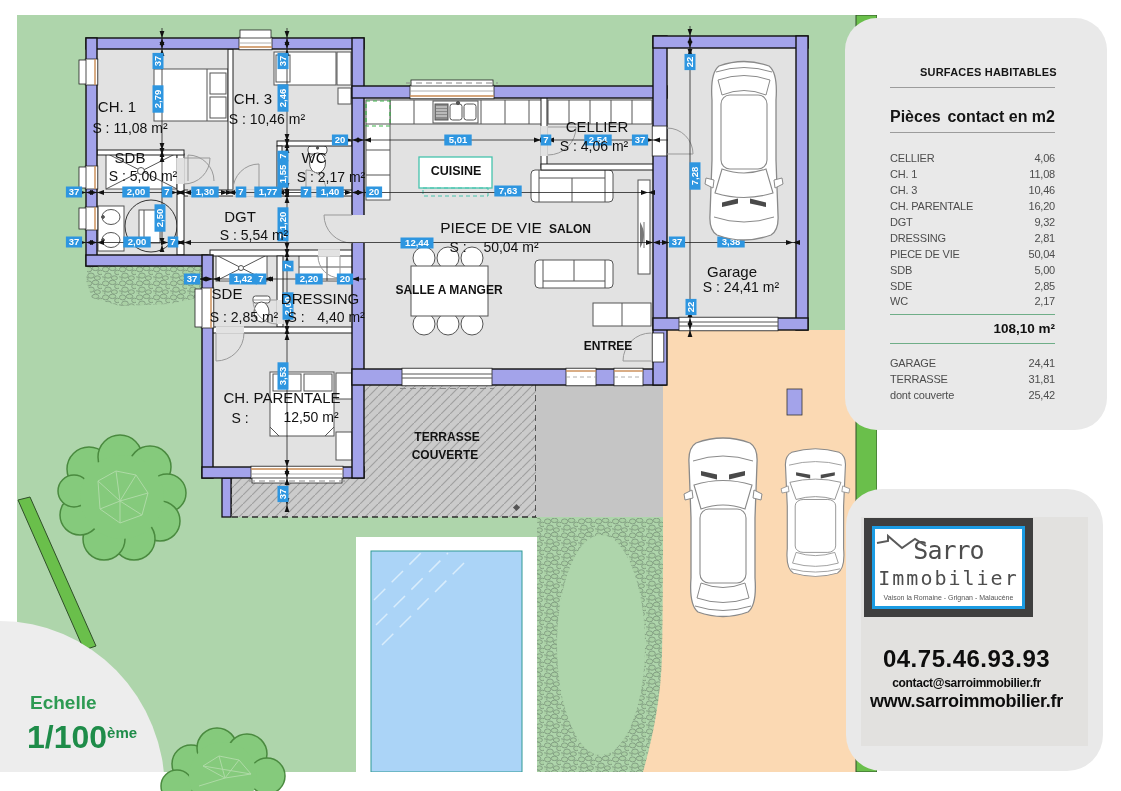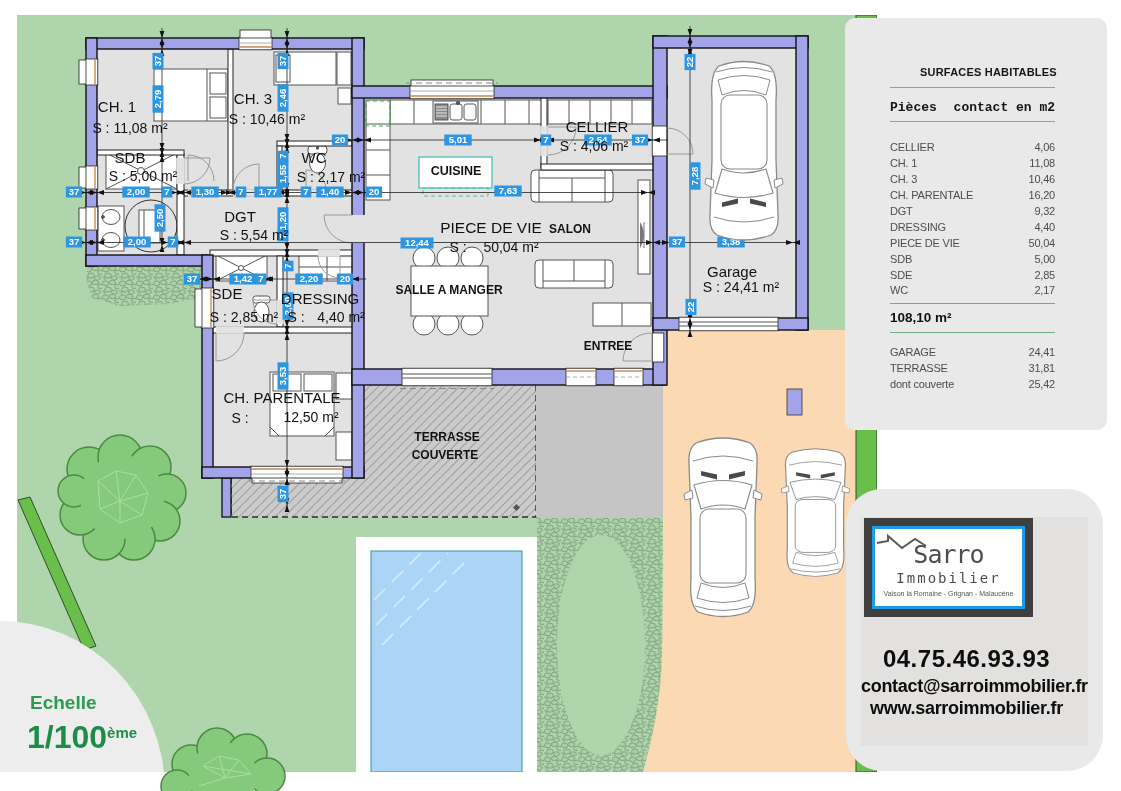--- a/index.html
+++ b/index.html
@@ -1,50 +1,50 @@
 <!DOCTYPE html>
 <html style="--lawn: #aed5ab; --hedge: #6abf4b; --hedgeLine: #20380f; --wall: #a3a3ea; --wallLine: #111111; --floor: #e2e2e2; --terraceCovered: #cbcbcb; --terraceOpen: #c5c5c5; --hatchLine: #a0a0a0; --poolWater: #abd4f7; --poolEdge: #2f9a94; --driveway: #fbd9b3; --badge: #2e96e0; --stone: #7e9a7e; --treeFill: #85ca7c; --treeStroke: #4a8a3f; --panelBg: #e9e9e9; --accentGreen: #6fae88; --scaleGreen: #2d9a52; --scaleDark: #1e8c49; --logoBlue: #1b9ce3; --windowLine: #c98a52;"><head>
 <meta charset="utf-8">
 <style>
   html,body{margin:0;padding:0;background:#fff;}
   .page{position:relative;width:1121px;height:791px;overflow:hidden;background:#fff;
         font-family:"Liberation Sans",sans-serif;}
   svg{position:absolute;left:0;top:0;}
   
   .panel{position:absolute;background:var(--panelBg);}
-  #surfaces-panel{left:845px;top:18px;width:262px;height:412px;border-radius:10px;}
+  #surfaces-panel{left:845px;top:18px;width:262px;height:412px;border-radius:32px;}
   .sp-inner{padding:48px 52px 0 45px;}
   .sp-title{font-size:11px;font-weight:bold;color:#151515;text-align:center;
             padding-left:30px;letter-spacing:.2px;white-space:nowrap;}
   .sp-rule{border:none;border-top:1px solid #9c9c9c;margin:9px 0 0 0;}
   .sp-rule-green{border:none;border-top:1.5px solid #6fae88;margin:0;}
-  .sp-head{display:flex;justify-content:space-between;font-size:13px;font-weight:bold;
-           color:#151515;margin-top:12px;font-family:Liberation Mono, monospace;}
+  .sp-head{display:flex;justify-content:space-between;font-size:16px;font-weight:bold;
+           color:#151515;margin-top:20px;}
   .sp-rows{margin-top:18px;}
   .sp-row{display:flex;justify-content:space-between;font-size:11px;color:#4d4d4d;
           height:15.95px;line-height:15.95px;letter-spacing:-0.2px;}
-  .sp-total{font-size:13.5px;font-weight:bold;color:#111;
+  .sp-total{font-size:13.5px;font-weight:bold;color:#111;text-align:right;
             padding:6px 0 7px 0;}
   .sp-extras{margin-top:12px;}
   
   #agency-panel{left:846px;top:489px;width:257px;height:282px;border-radius:36px;}
   .ag-img{position:absolute;left:15px;top:28px;width:227px;height:229px;background:#e2e1df;}
   .logo-frame{position:absolute;left:3px;top:1px;width:169px;height:99px;background:#3f3f3f;}
   .logo-blue{position:absolute;left:8px;top:8px;right:8px;bottom:8px;background:var(--logoBlue);}
   .logo-white{position:absolute;left:3px;top:3px;right:3px;bottom:3px;background:#fff;
               display:flex;flex-direction:column;align-items:center;justify-content:center;}
   .logo-row1{display:flex;align-items:center;gap:2px;margin-top:2px;}
   .logo-sarro{font-family:"DejaVu Sans Mono",monospace;font-size:25px;color:#4d4d4d;
               letter-spacing:-1px;}
-  .logo-immo{font-family:"DejaVu Sans Mono",monospace;font-size:14px;color:#4d4d4d;
+  .logo-immo{font-family:"DejaVu Sans Mono",monospace;font-size:20px;color:#4d4d4d;
              letter-spacing:2px;margin-top:1px;}
   .logo-cities{font-size:7px;color:#555;margin-top:4px;white-space:nowrap;}
   .ag-contact{position:absolute;left:0;right:16px;top:128px;text-align:center;color:#0d0d0d;}
   .ag-phone{font-size:24px;font-weight:bold;letter-spacing:.5px;}
-  .ag-mail{font-size:18px;font-weight:bold;margin-top:3px;letter-spacing:-0.3px;}
+  .ag-mail{font-size:12px;font-weight:bold;margin-top:3px;letter-spacing:-0.3px;}
   .ag-web{font-size:18px;font-weight:bold;margin-top:1px;letter-spacing:-0.3px;}
 </style>
 </head>
 <body>
 
 <div class="page">
 
 <svg id="plan-svg" width="1121" height="791" viewBox="0 0 1121 791">
   <defs>
     <pattern id="cobb" width="17" height="14" patternUnits="userSpaceOnUse">
@@ -741,21 +741,21 @@
           <div class="sp-row">
             <span>CH. PARENTALE</span>
             <span>16,20</span>
           </div>
           <div class="sp-row">
             <span>DGT</span>
             <span>9,32</span>
           </div>
           <div class="sp-row">
             <span>DRESSING</span>
-            <span>4,40</span>
+            <span>2,81</span>
           </div>
           <div class="sp-row">
             <span>PIECE DE VIE</span>
             <span>50,04</span>
           </div>
           <div class="sp-row">
             <span>SDB</span>
             <span>5,00</span>
           </div>
           <div class="sp-row">

